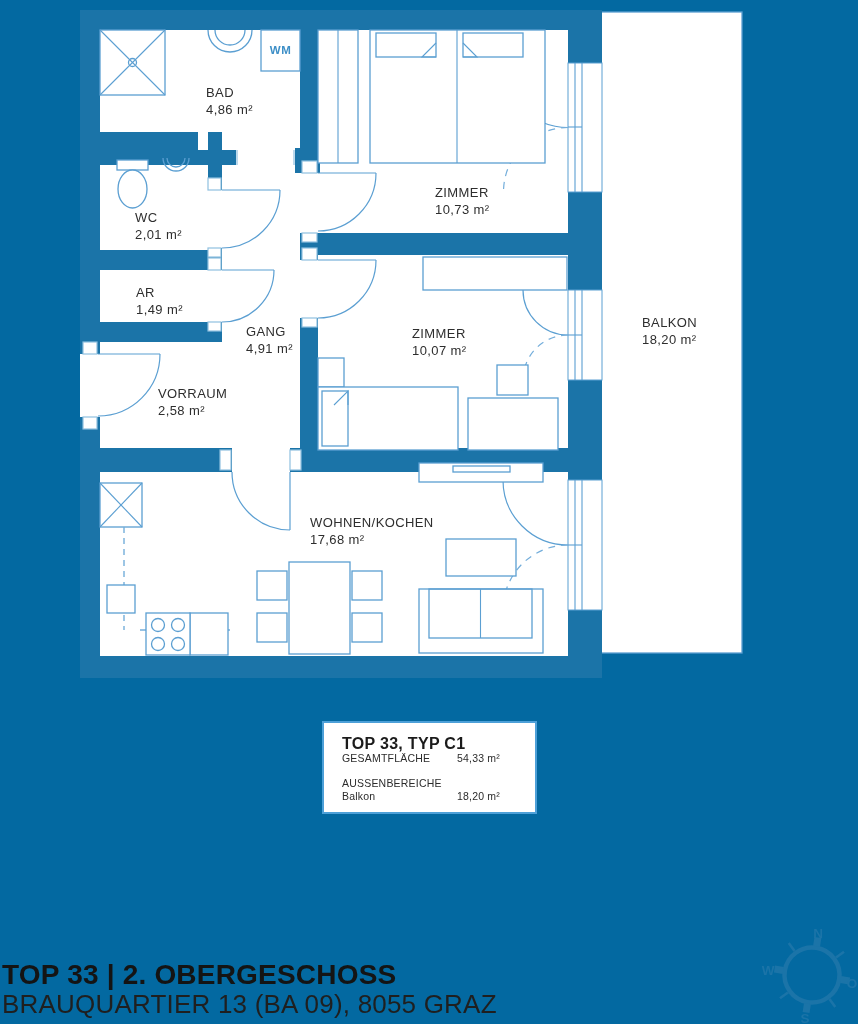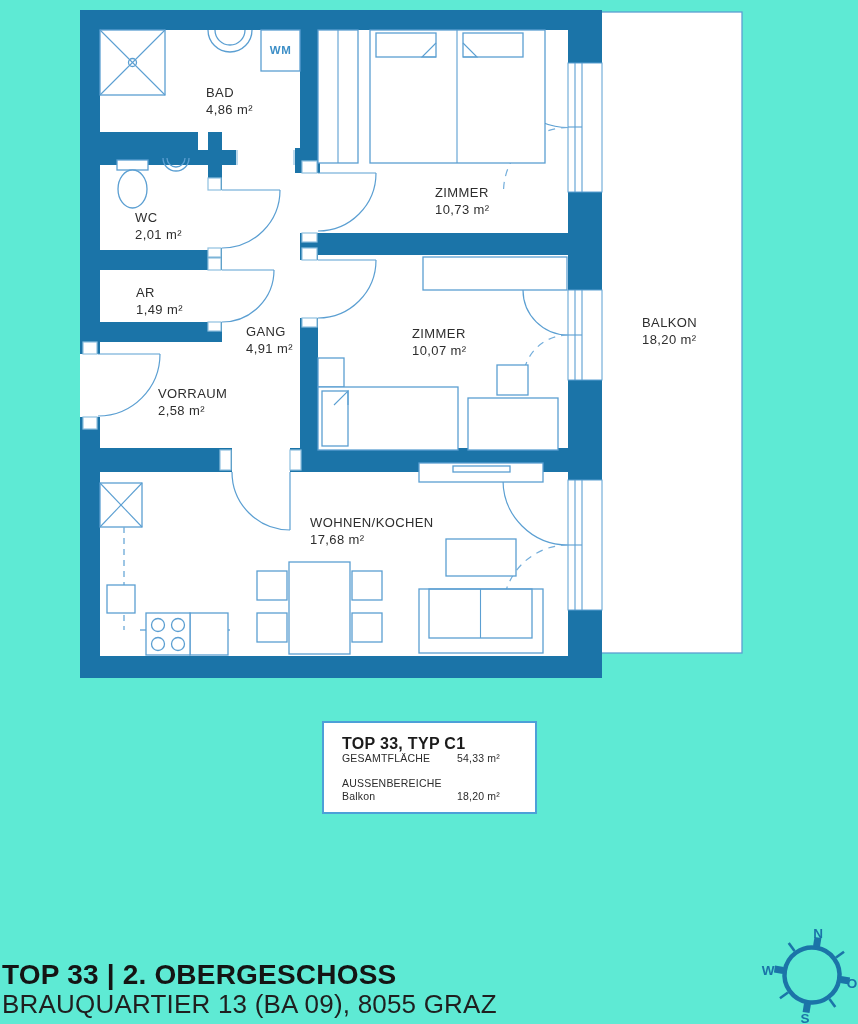--- a/index.html
+++ b/index.html
@@ -1,16 +1,16 @@
 <!DOCTYPE html>
 <html><head>
 <meta charset="utf-8">
 <style>
   html,body{margin:0;padding:0;background:#ffffff;}
-  #stage{position:relative;width:858px;height:1024px;background:#5eead4;overflow:hidden;
+  #stage{position:relative;width:858px;height:1024px;background:#0369a1;overflow:hidden;
          font-family:"Liberation Sans", sans-serif;}
   svg{position:absolute;left:0;top:0;}
   
   .rn, .ra { font-family:"Liberation Sans", sans-serif; font-size:13px; fill:#2e2e2e; letter-spacing:.4px; }
   .wm-label { font-family:"Liberation Sans", sans-serif; font-size:11.5px; font-weight:bold; fill:#3d8fc7; letter-spacing:.5px; }
   .ib-title { font-family:"Liberation Sans", sans-serif; font-size:16px; font-weight:bold; fill:#1b1b1b; letter-spacing:.3px; }
   .ib-small { font-family:"Liberation Sans", sans-serif; font-size:10.5px; fill:#2b2b2b; letter-spacing:.2px; }
   .ft-title { font-family:"Liberation Sans", sans-serif; font-size:28px; font-weight:bold; fill:#141414; letter-spacing:.2px; }
   .ft-sub   { font-family:"Liberation Sans", sans-serif; font-size:26px; fill:#1f1f1f; letter-spacing:.2px; }
   .cp { font-family:"Liberation Sans", sans-serif; font-size:13.5px; font-weight:bold; fill:#1b74a8; text-anchor:middle; }

